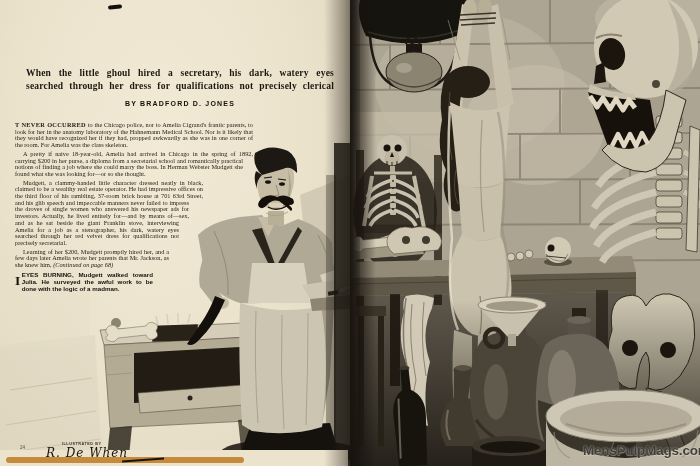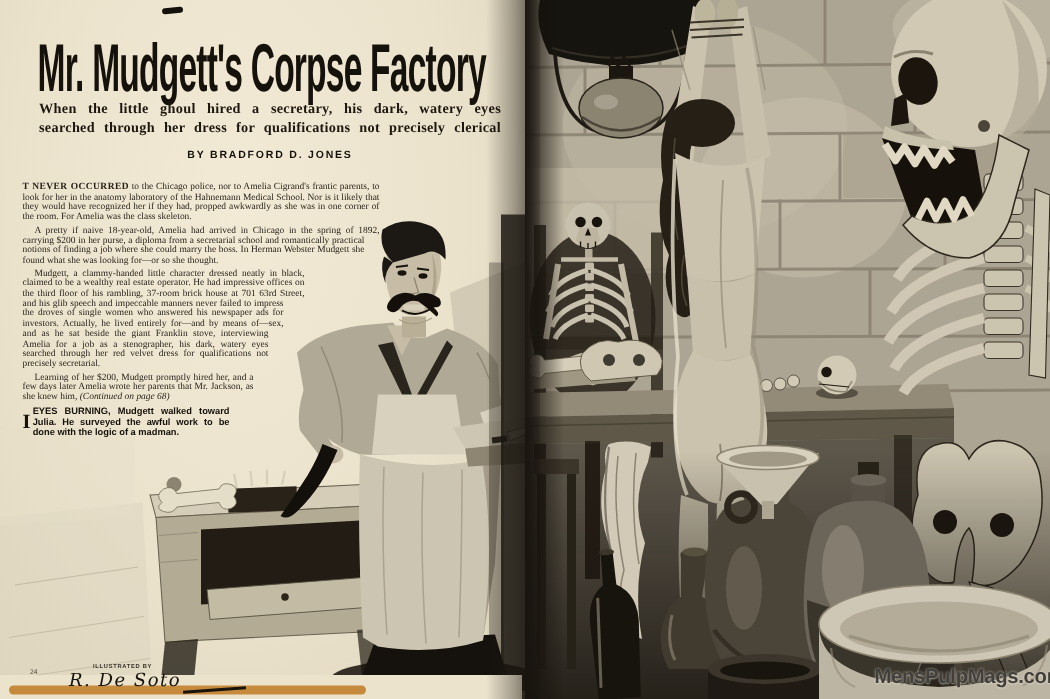--- a/index.html
+++ b/index.html
@@ -40,23 +40,20 @@
   .watermark{position:absolute;left:583px;top:443px;font-family:"Liberation Sans",sans-serif;font-weight:700;font-size:13.5px;
     color:#403f3b;text-shadow:0 0 2px rgba(235,228,210,.65),0 1px 1px rgba(240,235,220,.4);z-index:6;letter-spacing:-0.2px;}
 </style>
 </head>
 <body>
 
 <div class="stage">
 
   <div class="page-left">
     <div class="scan-mark"></div>
-    <div class="title-wrap">
-      <h1>Mr. Mudgett's Corpse Factory</h1>
-    </div>
     <div class="subtitle">When the little ghoul hired a secretary, his dark, watery eyes searched through her dress for qualifications not precisely clerical</div>
     <div class="byline">BY BRADFORD D. JONES</div>
 
     <div class="bodytext">
       <div class="sp s1"></div>
       <div class="sp s2"></div>
       <div class="sp s3"></div>
       <div class="sp s4"></div>
       <div class="sp s5"></div>
       <div class="sp s6"></div>
@@ -383,16 +380,16 @@
     <rect x="0" y="0" width="350" height="466" fill="#6b5a3a" opacity="0.06"></rect>
     <rect x="0" y="0" width="26" height="466" fill="url(#gg)"></rect>
   </svg>
 
   <div class="gutter"></div>
   <div class="bottom-strip"></div>
   <div class="edge-accent"></div>
 
   <div class="pagenum">24</div>
   <div class="illus-label">ILLUSTRATED BY</div>
-  <div class="signature">R. De Soto</div>
+  <div class="signature">R. De When</div>
   <div class="sig-flourish"></div>
   <div class="watermark">MensPulpMags.com</div>
 </div>
 
 </body></html>

